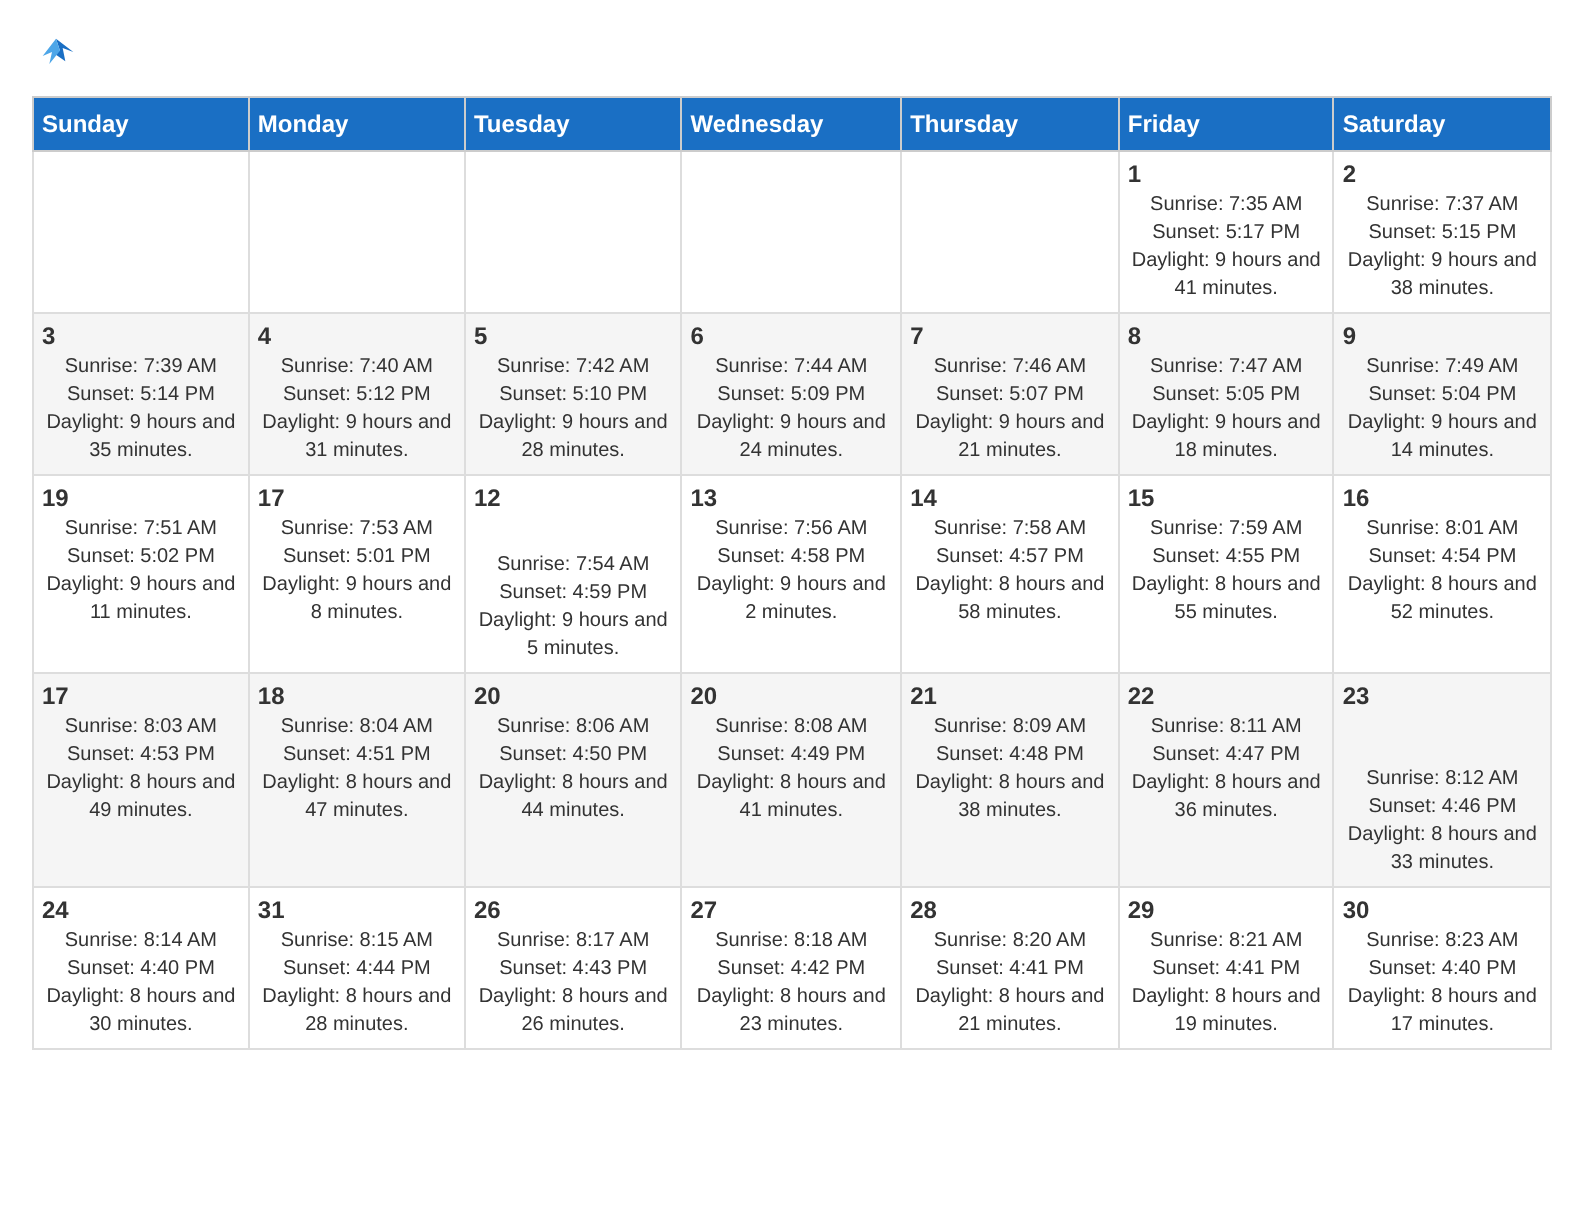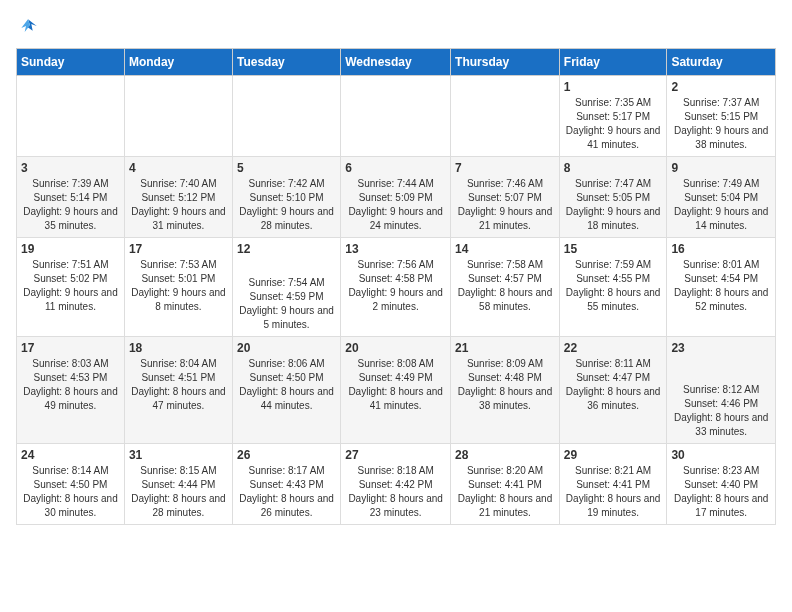--- a/index.html
+++ b/index.html
@@ -288,21 +288,21 @@
           <span class="day-num">23</span>
           <div class="day-info" style="white-space: pre-line; margin-top: 28px;">Sunrise: 8:12 AM
 Sunset: 4:46 PM
 Daylight: 8 hours and 33 minutes.</div>
         </td>
       </tr>
       <tr class="row-5">
         <td>
           <span class="day-num">24</span>
           <div class="day-info" style="white-space: pre-line;">Sunrise: 8:14 AM
-Sunset: 4:50 PM
+Sunset: 4:40 PM
 Daylight: 8 hours and 30 minutes.</div>
         </td>
         <td>
           <span class="day-num">31</span>
           <div class="day-info" style="white-space: pre-line;">Sunrise: 8:15 AM
 Sunset: 4:44 PM
 Daylight: 8 hours and 28 minutes.</div>
         </td>
         <td>
           <span class="day-num">26</span>

